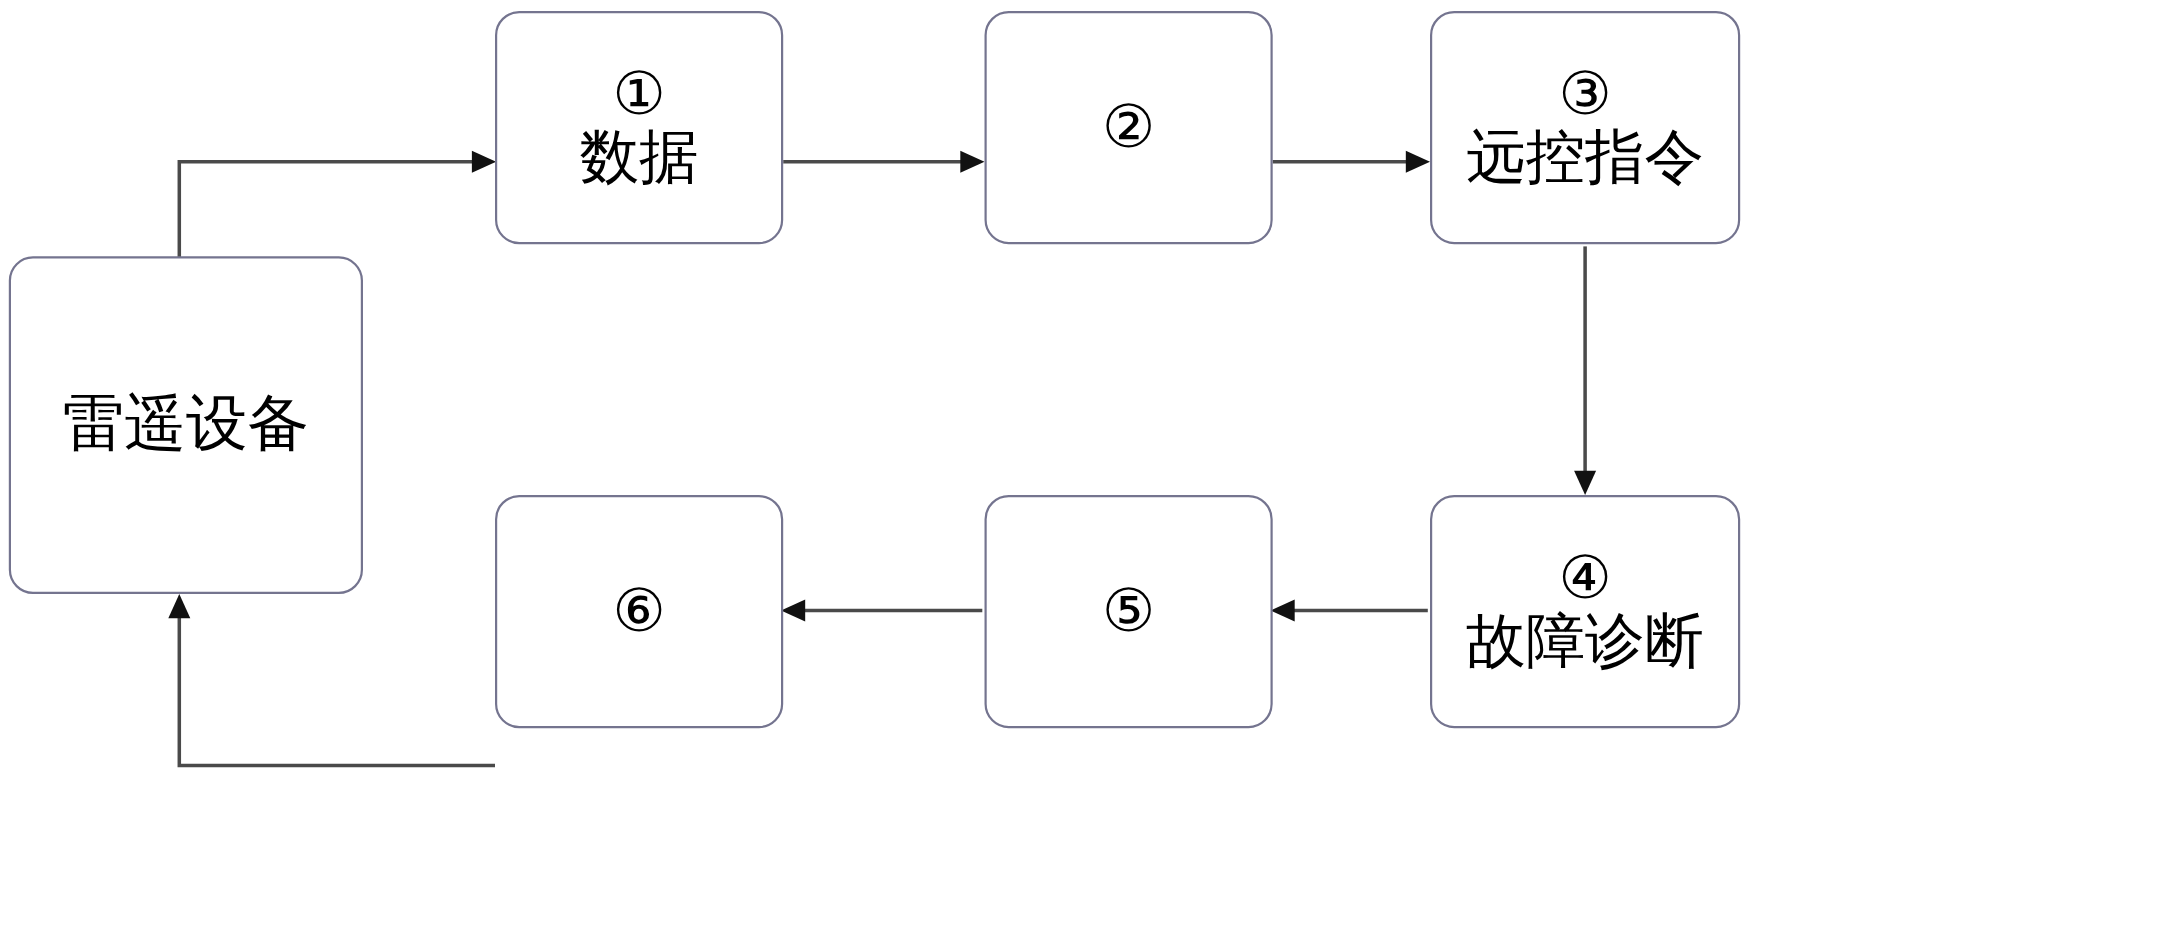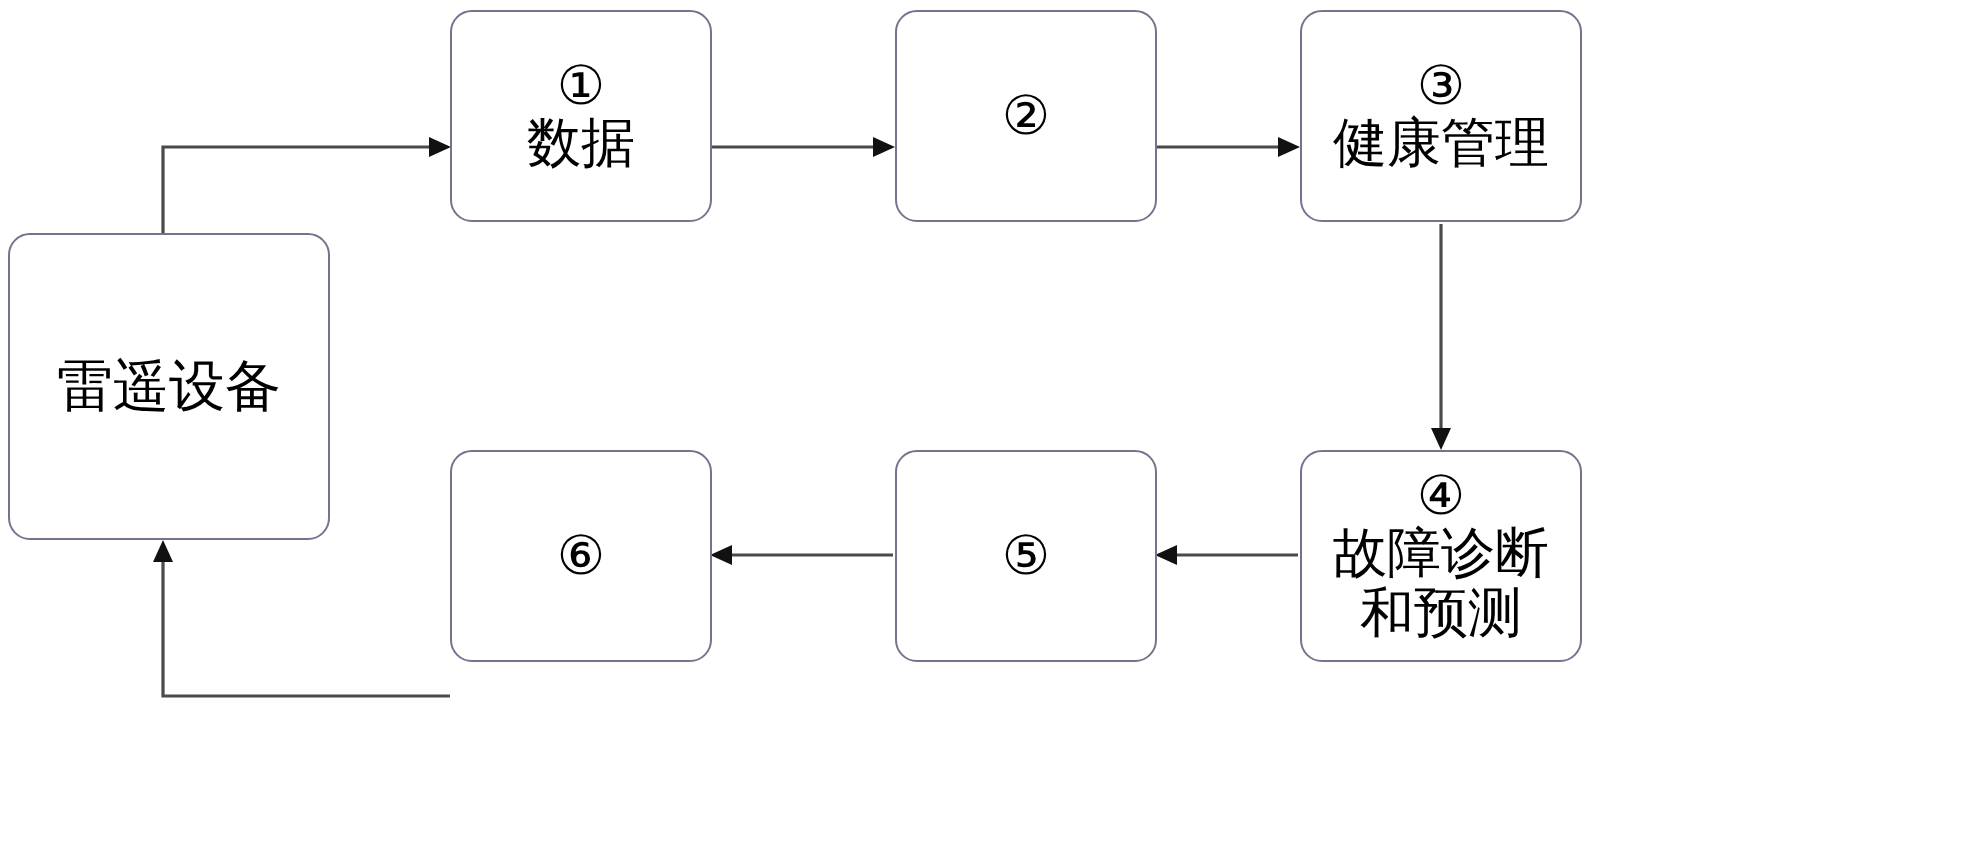--- a/index.html
+++ b/index.html
@@ -117,27 +117,26 @@
     <span class="marker">①</span>
     <span class="lbl">数据</span>
   </div>
 
   <div class="node" style="left:895px; top:10px; width:262px; height:212px;">
     <span class="marker">②</span>
   </div>
 
   <div class="node" style="left:1300px; top:10px; width:282px; height:212px;">
     <span class="marker">③</span>
-    <span class="lbl">健康管理</span>
+    <span class="lbl">远控指令</span>
   </div>
 
   <div class="node" style="left:1300px; top:450px; width:282px; height:212px;">
     <span class="marker">④</span>
     <span class="lbl">故障诊断</span>
-    <span class="lbl">和预测</span>
   </div>
 
   <div class="node" style="left:895px; top:450px; width:262px; height:212px;">
     <span class="marker">⑤</span>
   </div>
 
   <div class="node" style="left:450px; top:450px; width:262px; height:212px;">
     <span class="marker">⑥</span>
   </div>
 

